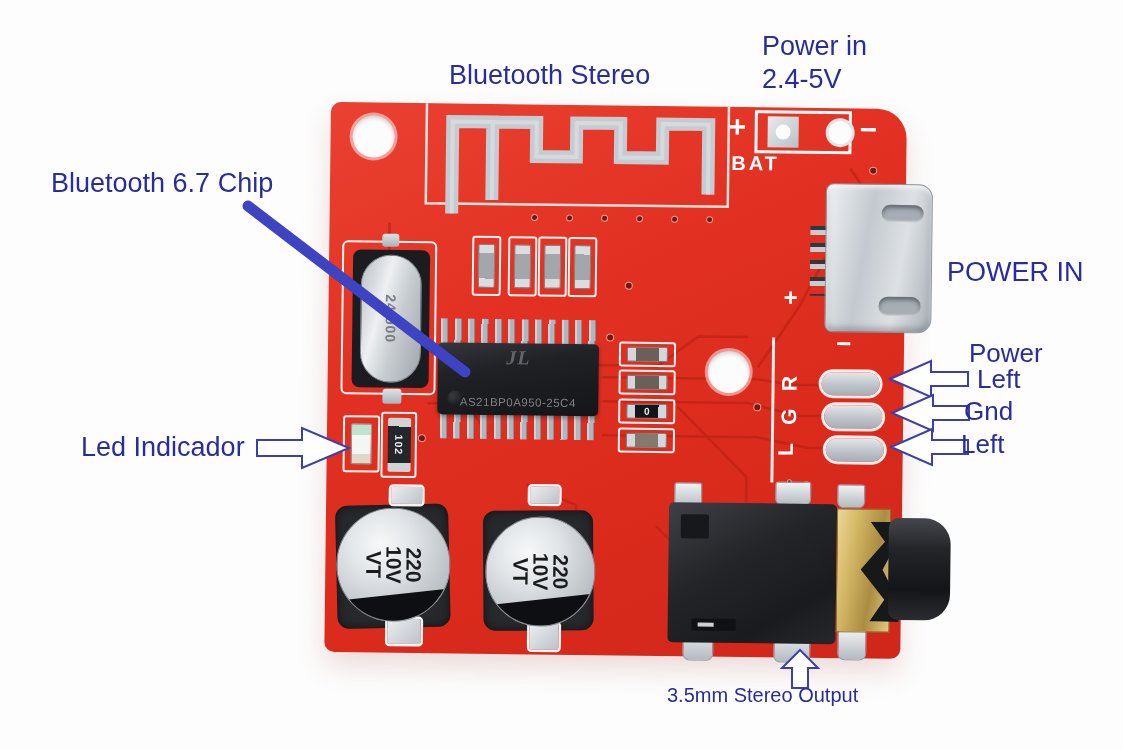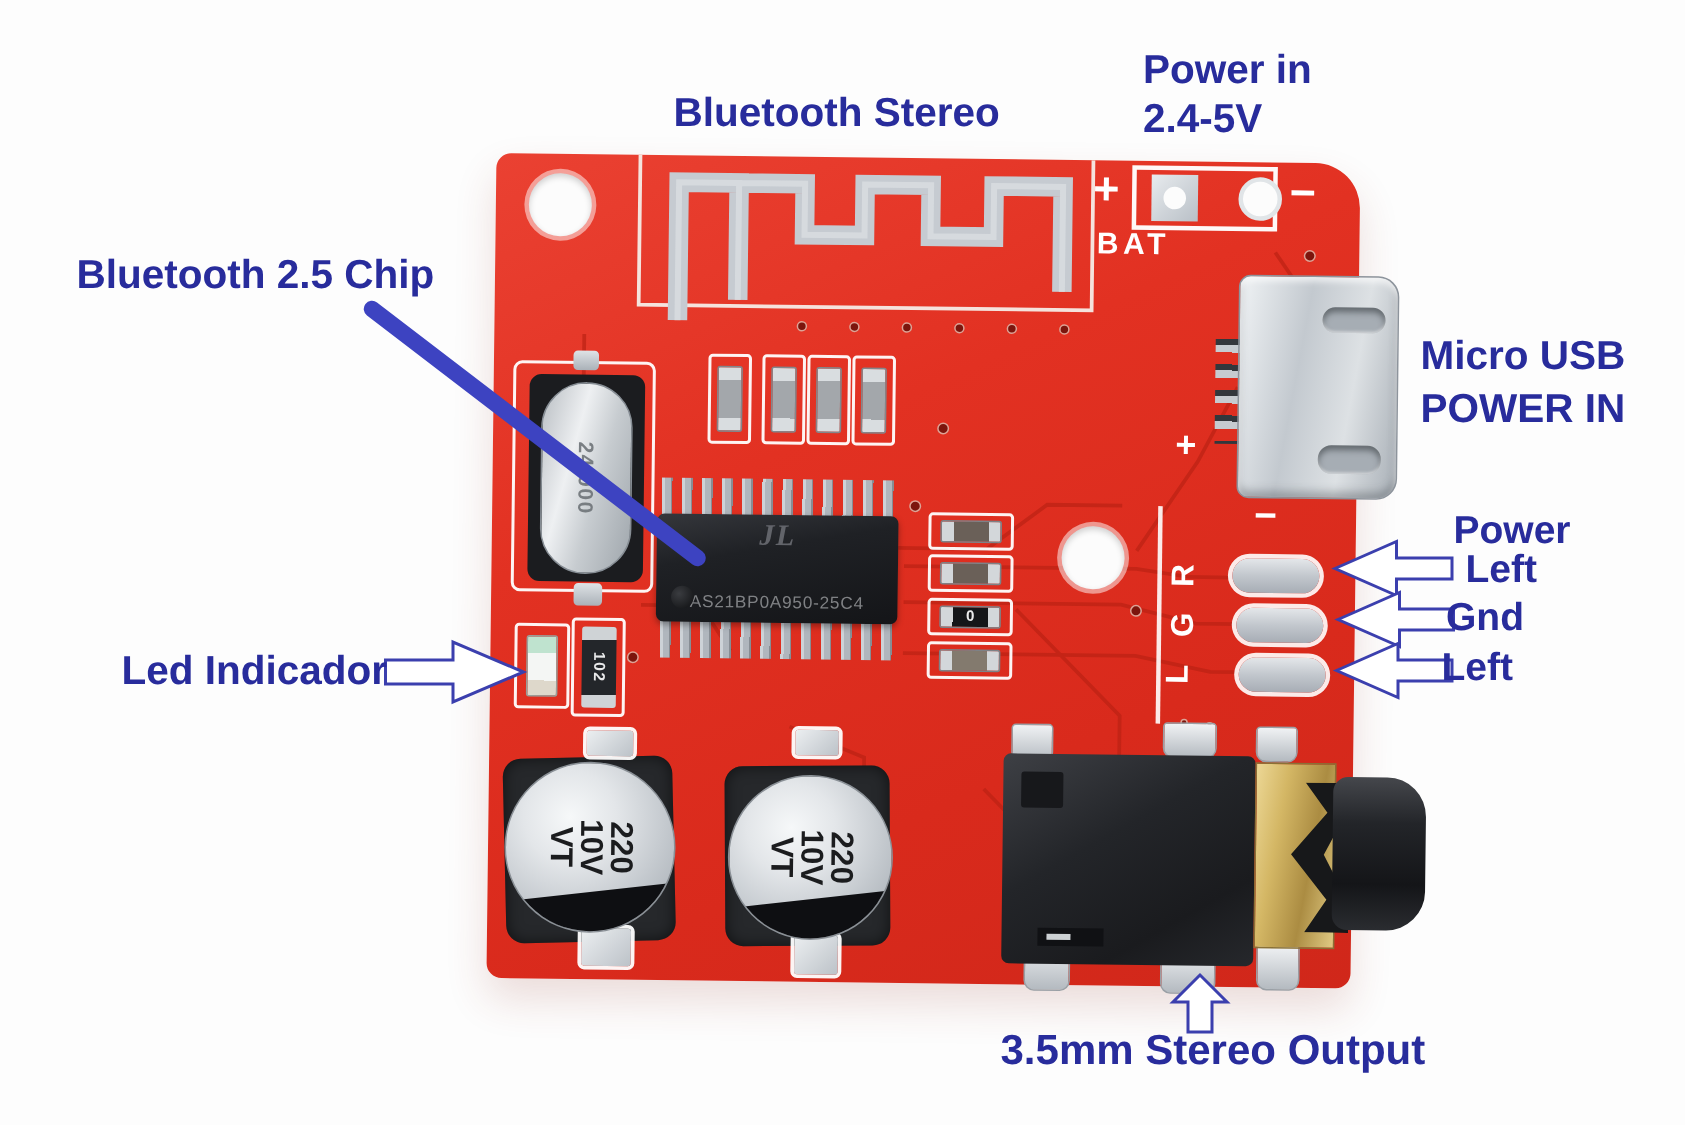--- a/index.html
+++ b/index.html
@@ -132,21 +132,21 @@
   .jack-dash i { position:absolute; left:6px; top:4px; width:16px; height:4px; background:#cdd1d4; display:block; }
   .jack-gold { position:absolute; left:170px; top:28px; width:54px; height:124px; border:1px solid #8a7136;
                background:linear-gradient(100deg,#ecd795 0%,#d4b765 30%,#ab8c42 65%,#e0ca83 100%); }
   .jack-spring { position:absolute; right:-10px; top:12px; width:42px; height:100px; background:#17181a;
                  clip-path:polygon(100% 0%,30% 0%,65% 20%,8% 48%,65% 78%,30% 100%,100% 100%,100% 80%,60% 48%,100% 16%); }
   .jack-barrel { position:absolute; left:222px; top:37px; width:62px; height:102px;
                  border-radius:10px 26px 26px 10px;
                  background:linear-gradient(180deg,#45474c 0%,#232529 30%,#141518 70%,#2a2c30 100%); }
 
   
-  .ann { position:absolute; color:#282c9c; font-weight:700; white-space:nowrap; z-index:6; }
+  .ann { position:absolute; color:#282c9c; font-weight:400; white-space:nowrap; z-index:6; }
   .overlay { position:absolute; left:0; top:0; z-index:5; pointer-events:none; }
 </style>
 </head>
 <body>
 
 <div class="canvas">
 
   <div class="board">
 
     <svg class="board-svg" width="576" height="548" viewBox="0 0 576 548">
@@ -327,23 +327,22 @@
     <path d="M257,440 H302 V428 L349,448 L302,468 V456 H257 Z" fill="#ffffff" stroke="#3b3fae" stroke-width="2"></path>
     <path d="M890,379 L931,361 V372 H968 V386 H931 V397 Z" fill="#ffffff" stroke="#3b3fae" stroke-width="2"></path>
     <path d="M892,413 L933,395 V406 H969 V420 H933 V431 Z" fill="#ffffff" stroke="#3b3fae" stroke-width="2"></path>
     <path d="M891,447 L932,429 V440 H968 V454 H932 V465 Z" fill="#ffffff" stroke="#3b3fae" stroke-width="2"></path>
     <path d="M800,650 L782,668 H792 V688 H808 V668 H818 Z" fill="#ffffff" stroke="#3b3fae" stroke-width="2"></path>
   </svg>
 
   <div class="ann" style="left:449px; top:60px;  font-size:27px">Bluetooth Stereo</div>
   <div class="ann" style="left:762px; top:31px;  font-size:27px">Power in</div>
   <div class="ann" style="left:762px; top:64px;  font-size:27px">2.4-5V</div>
-  <div class="ann" style="left:51px;  top:168px; font-size:27px">Bluetooth 2.5 Chip</div>
-  <div class="ann" style="left:947px; top:222px; font-size:27px">Micro USB</div>
+  <div class="ann" style="left:51px;  top:168px; font-size:27px">Bluetooth 6.7 Chip</div>
   <div class="ann" style="left:947px; top:257px; font-size:27px">POWER IN</div>
   <div class="ann" style="left:969px; top:338px; font-size:26px">Power</div>
   <div class="ann" style="left:977px; top:364px; font-size:26px">Left</div>
   <div class="ann" style="left:964px; top:396px; font-size:26px">Gnd</div>
   <div class="ann" style="left:961px; top:429px; font-size:26px">Left</div>
   <div class="ann" style="left:81px;  top:432px; font-size:27px">Led Indicador</div>
-  <div class="ann" style="left:667px; top:684px; font-size:28px">3.5mm Stereo Output</div>
+  <div class="ann" style="left:667px; top:684px; font-size:20px">3.5mm Stereo Output</div>
 
 </div>
 
 </body></html>

